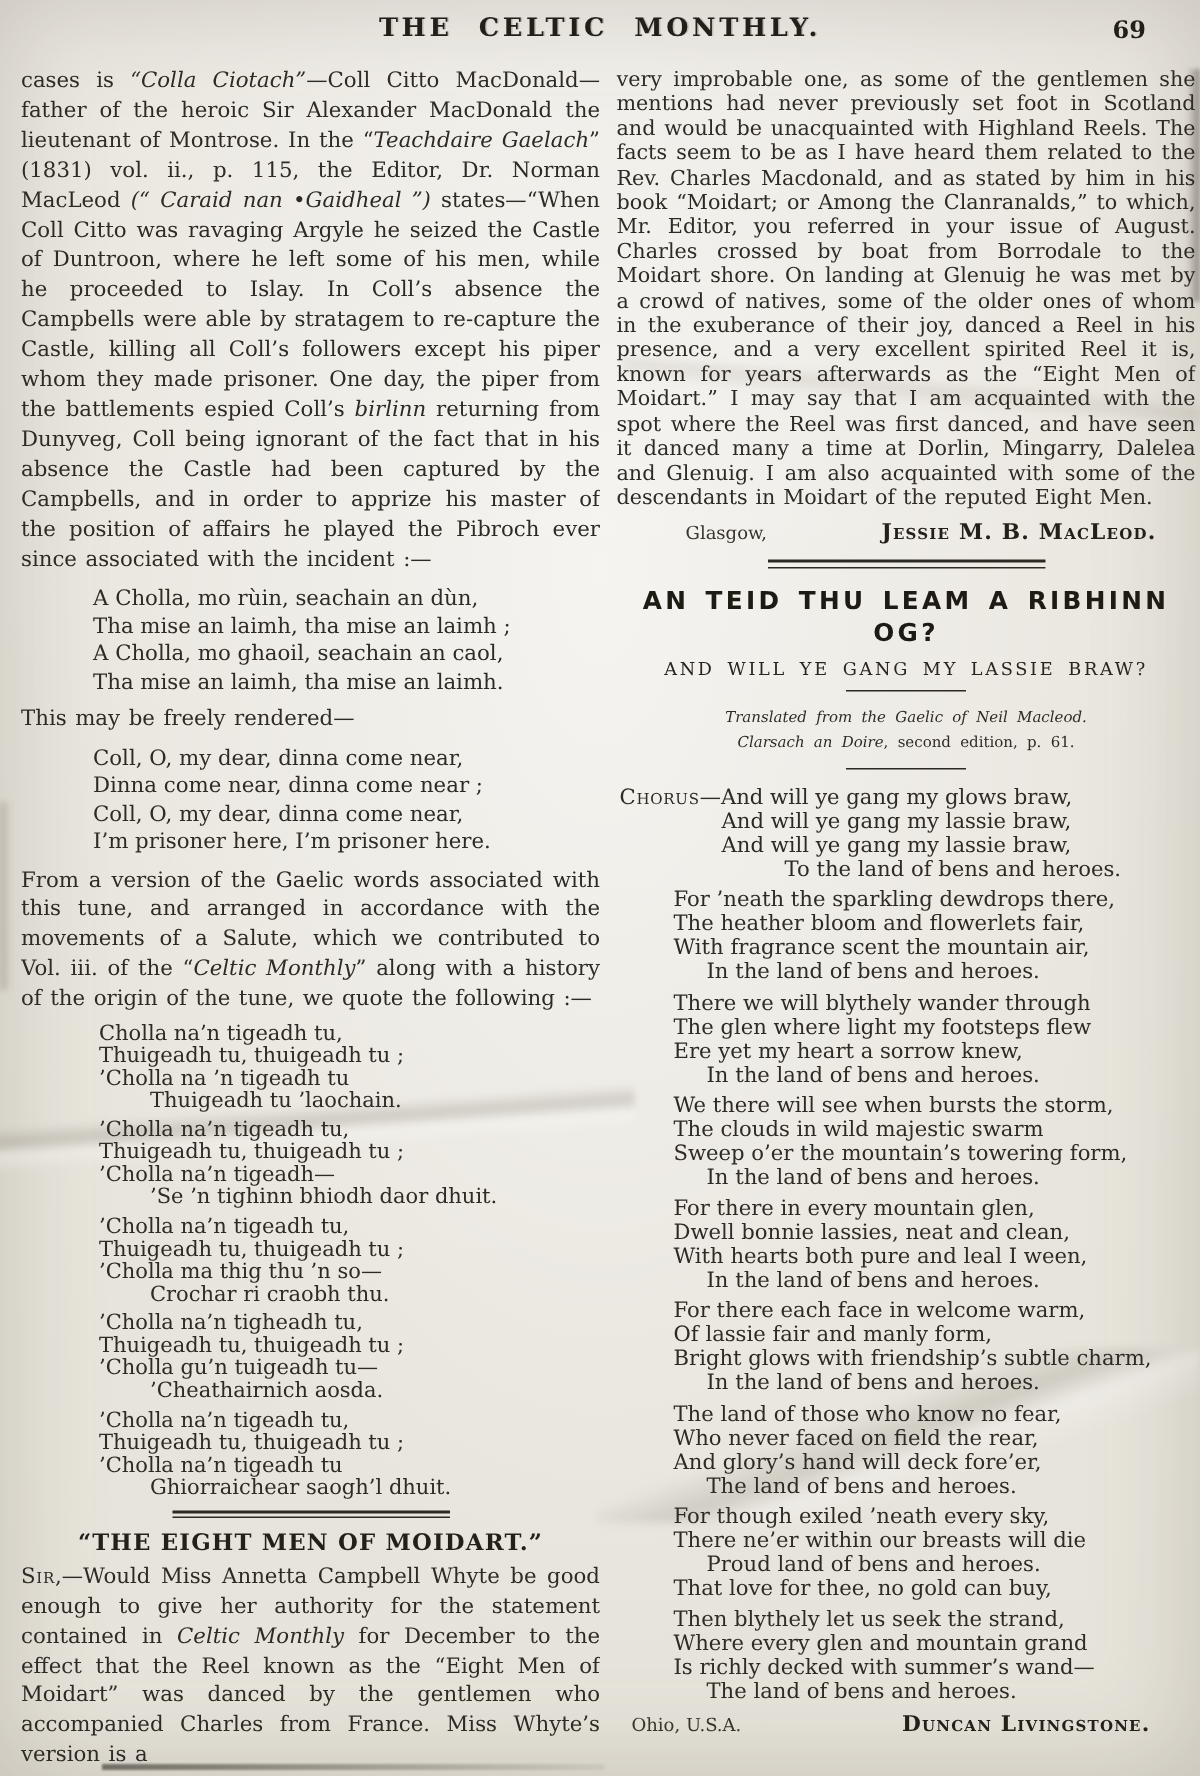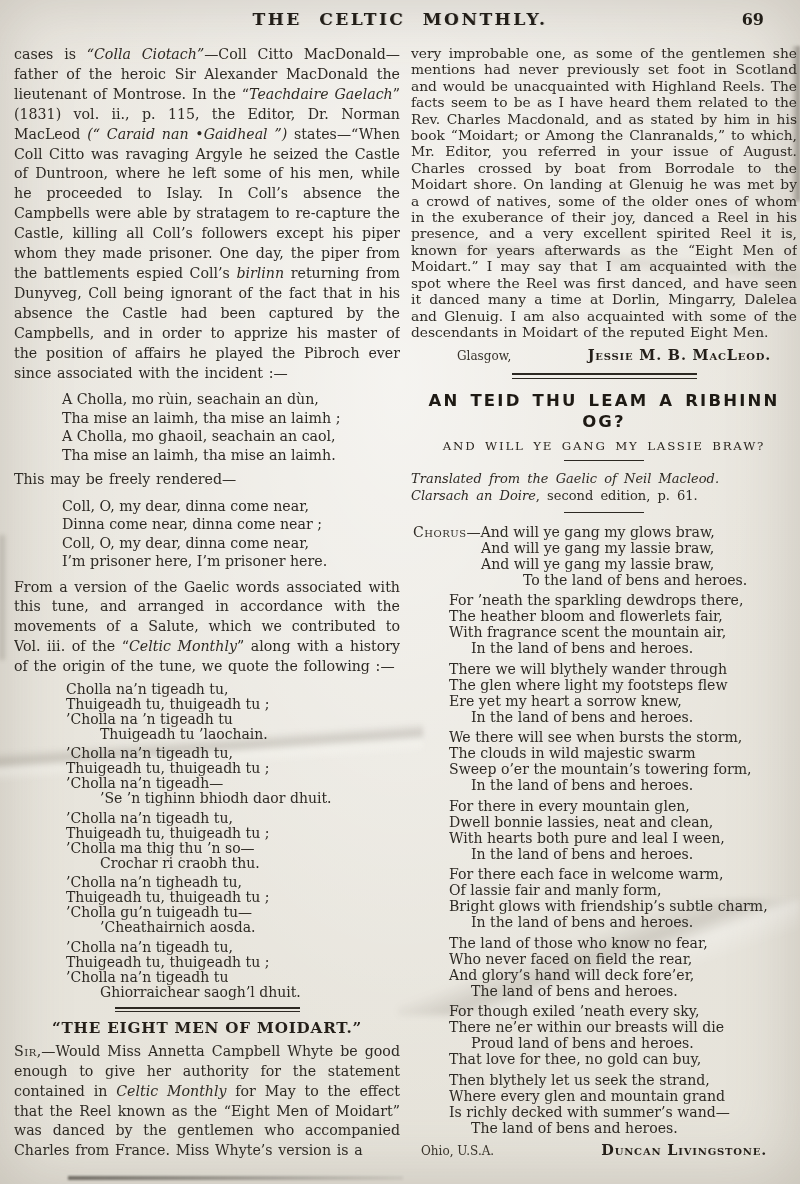--- a/index.html
+++ b/index.html
@@ -53,21 +53,21 @@
   .sig2{padding:0 30px 0 10px;margin-top:5px;}
   .place{font-size:12px;color:#38332b;text-align:right;}
   .signame{font-size:14.5px;font-variant:small-caps;letter-spacing:0.8px;font-weight:bold;color:#241f19;}
   .rc .rule-dbl{margin-top:10px;}
   .song-head{margin:11px 0 0;text-align:center;font-family:"DejaVu Sans", sans-serif;
              font-weight:bold;font-size:16.5px;line-height:21px;letter-spacing:2.2px;
              word-spacing:3px;color:#1e1a14;}
   .song-sub{margin-top:7px;text-align:center;font-size:11.8px;letter-spacing:1.8px;
             word-spacing:3px;color:#2a251e;}
   .rule-short{width:80px;margin:7px auto 0;border-top:1.6px solid #2c2822;height:0;}
-  .attrib{margin-top:9px;text-align:left;font-size:13px;line-height:17.5px;word-spacing:3px;}
+  .attrib{margin-top:9px;text-align:center;font-size:10px;line-height:17.5px;word-spacing:3px;}
   .attrib.a2{margin-top:0;}
   .chorus{margin-top:11px;font-size:14.1px;line-height:16px;}
   .chorus .vln{white-space:nowrap;margin-left:2px;}
   .chorus .ind1{margin-left:70px;}
   .chorus .ind2{margin-left:112px;}
   .sstanzas .stanza{margin:4.5px 0 0 38px;font-size:14.1px;line-height:16px;}
   .sstanzas .ind1{margin-left:22px;}
 
   .rs-i{font-style:italic;}
   .rs-sc{font-variant:small-caps;letter-spacing:0.5px;}
@@ -133,21 +133,21 @@
           </div>
           <div class="stanza">
             <div class="vln">’Cholla na’n tigeadh tu,</div>
             <div class="vln">Thuigeadh tu, thuigeadh tu ;</div>
             <div class="vln">’Cholla na’n tigeadh tu</div>
             <div class="vln ind1">Ghiorraichear saogh’l dhuit.</div>
           </div>
         </div>
       <div class="rule-dbl"></div>
       <h3 class="sec-head">“THE EIGHT MEN OF MOIDART.”</h3>
-      <p class="just p3"><span class="rs-sc">Sir</span><span>,—Would Miss Annetta Campbell Whyte be good enough to give her authority for the statement contained in </span><span class="rs-i">Celtic Monthly</span><span> for May to the effect that the Reel known as the “Eight Men of Moidart” was danced by the gentlemen who accompanied Charles from France. Miss Whyte’s version is a</span></p>
+      <p class="just p3"><span class="rs-sc">Sir</span><span>,—Would Miss Annetta Campbell Whyte be good enough to give her authority for the statement contained in </span><span class="rs-i">Celtic Monthly</span><span> for December to the effect that the Reel known as the “Eight Men of Moidart” was danced by the gentlemen who accompanied Charles from France. Miss Whyte’s version is a</span></p>
     </div>
 
     <div class="col rc">
       <p class="just rp1"><span>very improbable one, as some of the gentlemen she mentions had never previously set foot in Scotland and would be unacquainted with Highland Reels. The facts seem to be as I have heard them related to the Rev. Charles Macdonald, and as stated by him in his book “Moidart; or Among the Clanranalds,” to which, Mr. Editor, you referred in your issue of August. Charles crossed by boat from Borrodale to the Moidart shore. On landing at Glenuig he was met by a crowd of natives, some of the older ones of whom in the exuberance of their joy, danced a Reel in his presence, and a very excellent spirited Reel it is, known for years afterwards as the “Eight Men of Moidart.” I may say that I am acquainted with the spot where the Reel was first danced, and have seen it danced many a time at Dorlin, Mingarry, Dalelea and Glenuig. I am also acquainted with some of the descendants in Moidart of the reputed Eight Men.</span></p>
       <div class="sigrow sig1">
         <span class="place">Glasgow,</span>
         <span class="signame">Jessie M. B. MacLeod.</span>
       </div>
       <div class="rule-dbl"></div>
       <h2 class="song-head">AN TEID THU LEAM A RIBHINN OG?</h2>

